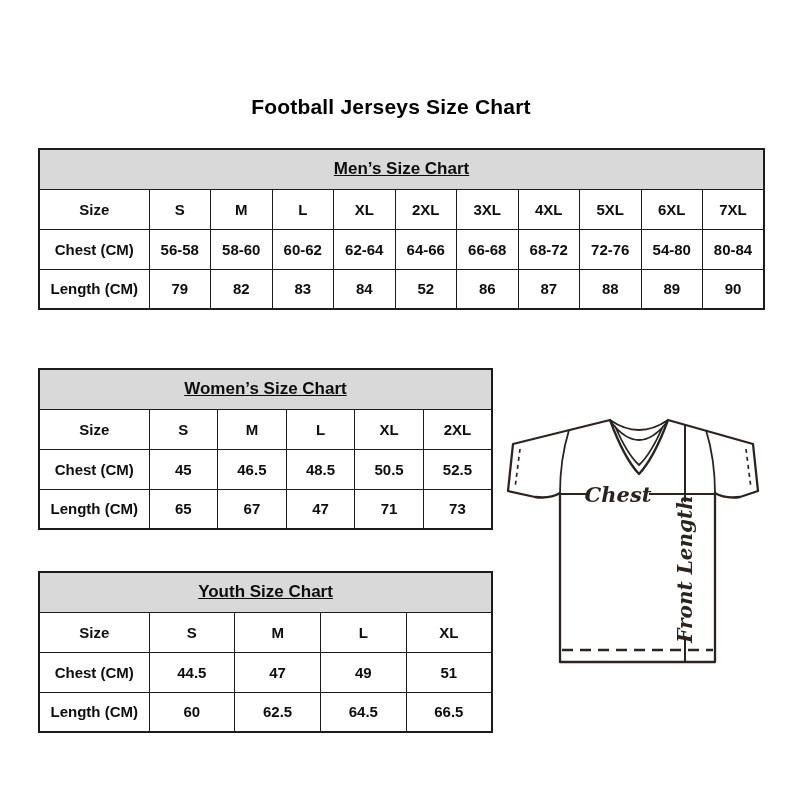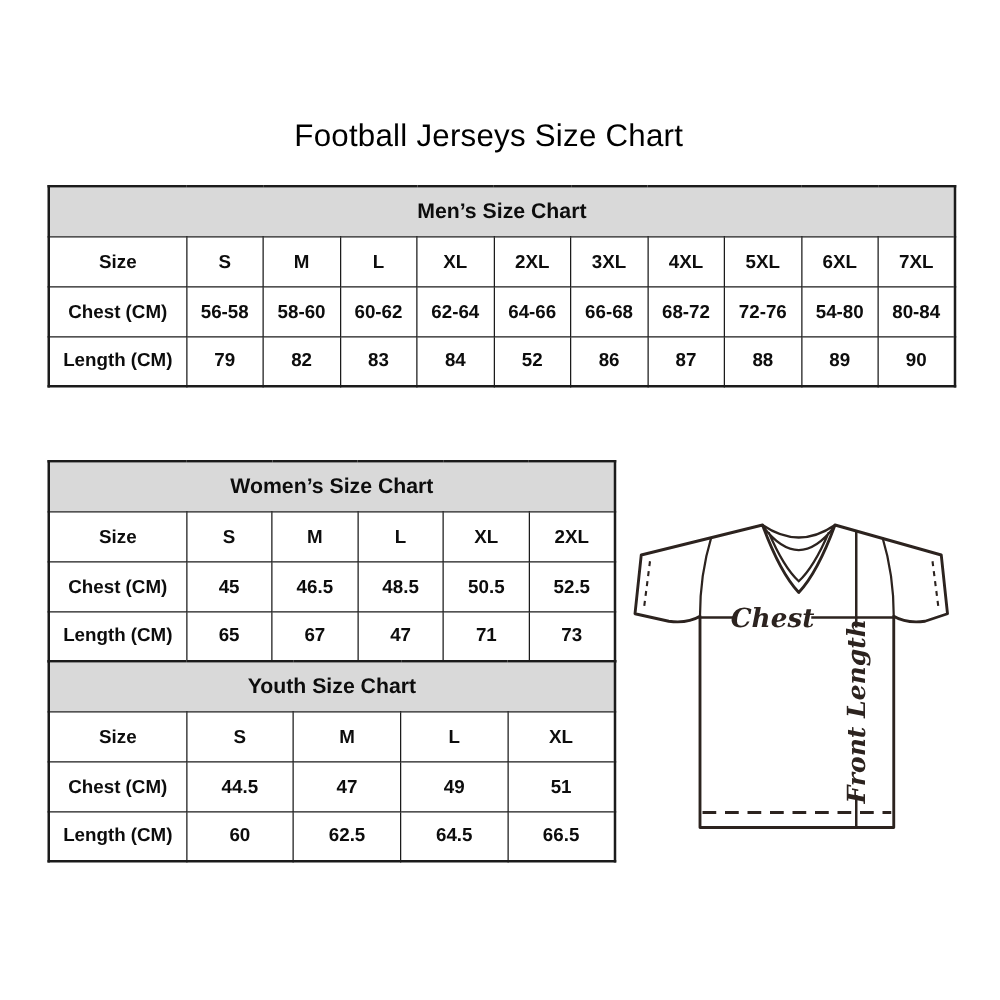--- a/index.html
+++ b/index.html
@@ -4,39 +4,39 @@
 <style>
   html,body { margin:0; padding:0; }
   body {
     width:800px; height:800px; position:relative;
     background:#ffffff; overflow:hidden;
     font-family:"Liberation Sans", sans-serif;
     color:#0d0d0d;
   }
   .page-title {
     position:absolute; top:95px; left:0; width:782px;
-    text-align:center; font-size:25px; font-weight:normal; color:#000;
+    text-align:center; font-size:21px; font-weight:bold; color:#000;
     letter-spacing:0.2px;
   }
   table.size-table {
     position:absolute; border-collapse:collapse; table-layout:fixed;
     border:2.5px solid #1b1b1b; background:#fff;
   }
   table.size-table td {
     border:1.5px solid #1b1b1b; text-align:center; vertical-align:middle;
     font-weight:bold; font-size:15px; padding:0; overflow:hidden;
     white-space:nowrap;
   }
   table.size-table tr { height:40px; }
   table.size-table td.thead {
-    background:#d9d9d9; font-size:17px;
+    background:#d9d9d9; font-size:17px;text-decoration:underline;
   }
   #men-table   { left:38px; top:148px; width:727px; }
   #women-table { left:38px; top:368px; width:455px;padding-left:10px; }
-  #youth-table { left:38px; top:528px; width:455px; }
+  #youth-table { left:38px; top:571px; width:455px; }
   #jersey-svg  { position:absolute; left:505px; top:398px; }
   .jersey-label {
     font-family:"DejaVu Serif", serif;
     font-style:italic; font-weight:bold;
     fill:#2c231f;
   }
 </style>
 </head>
 <body>
 

